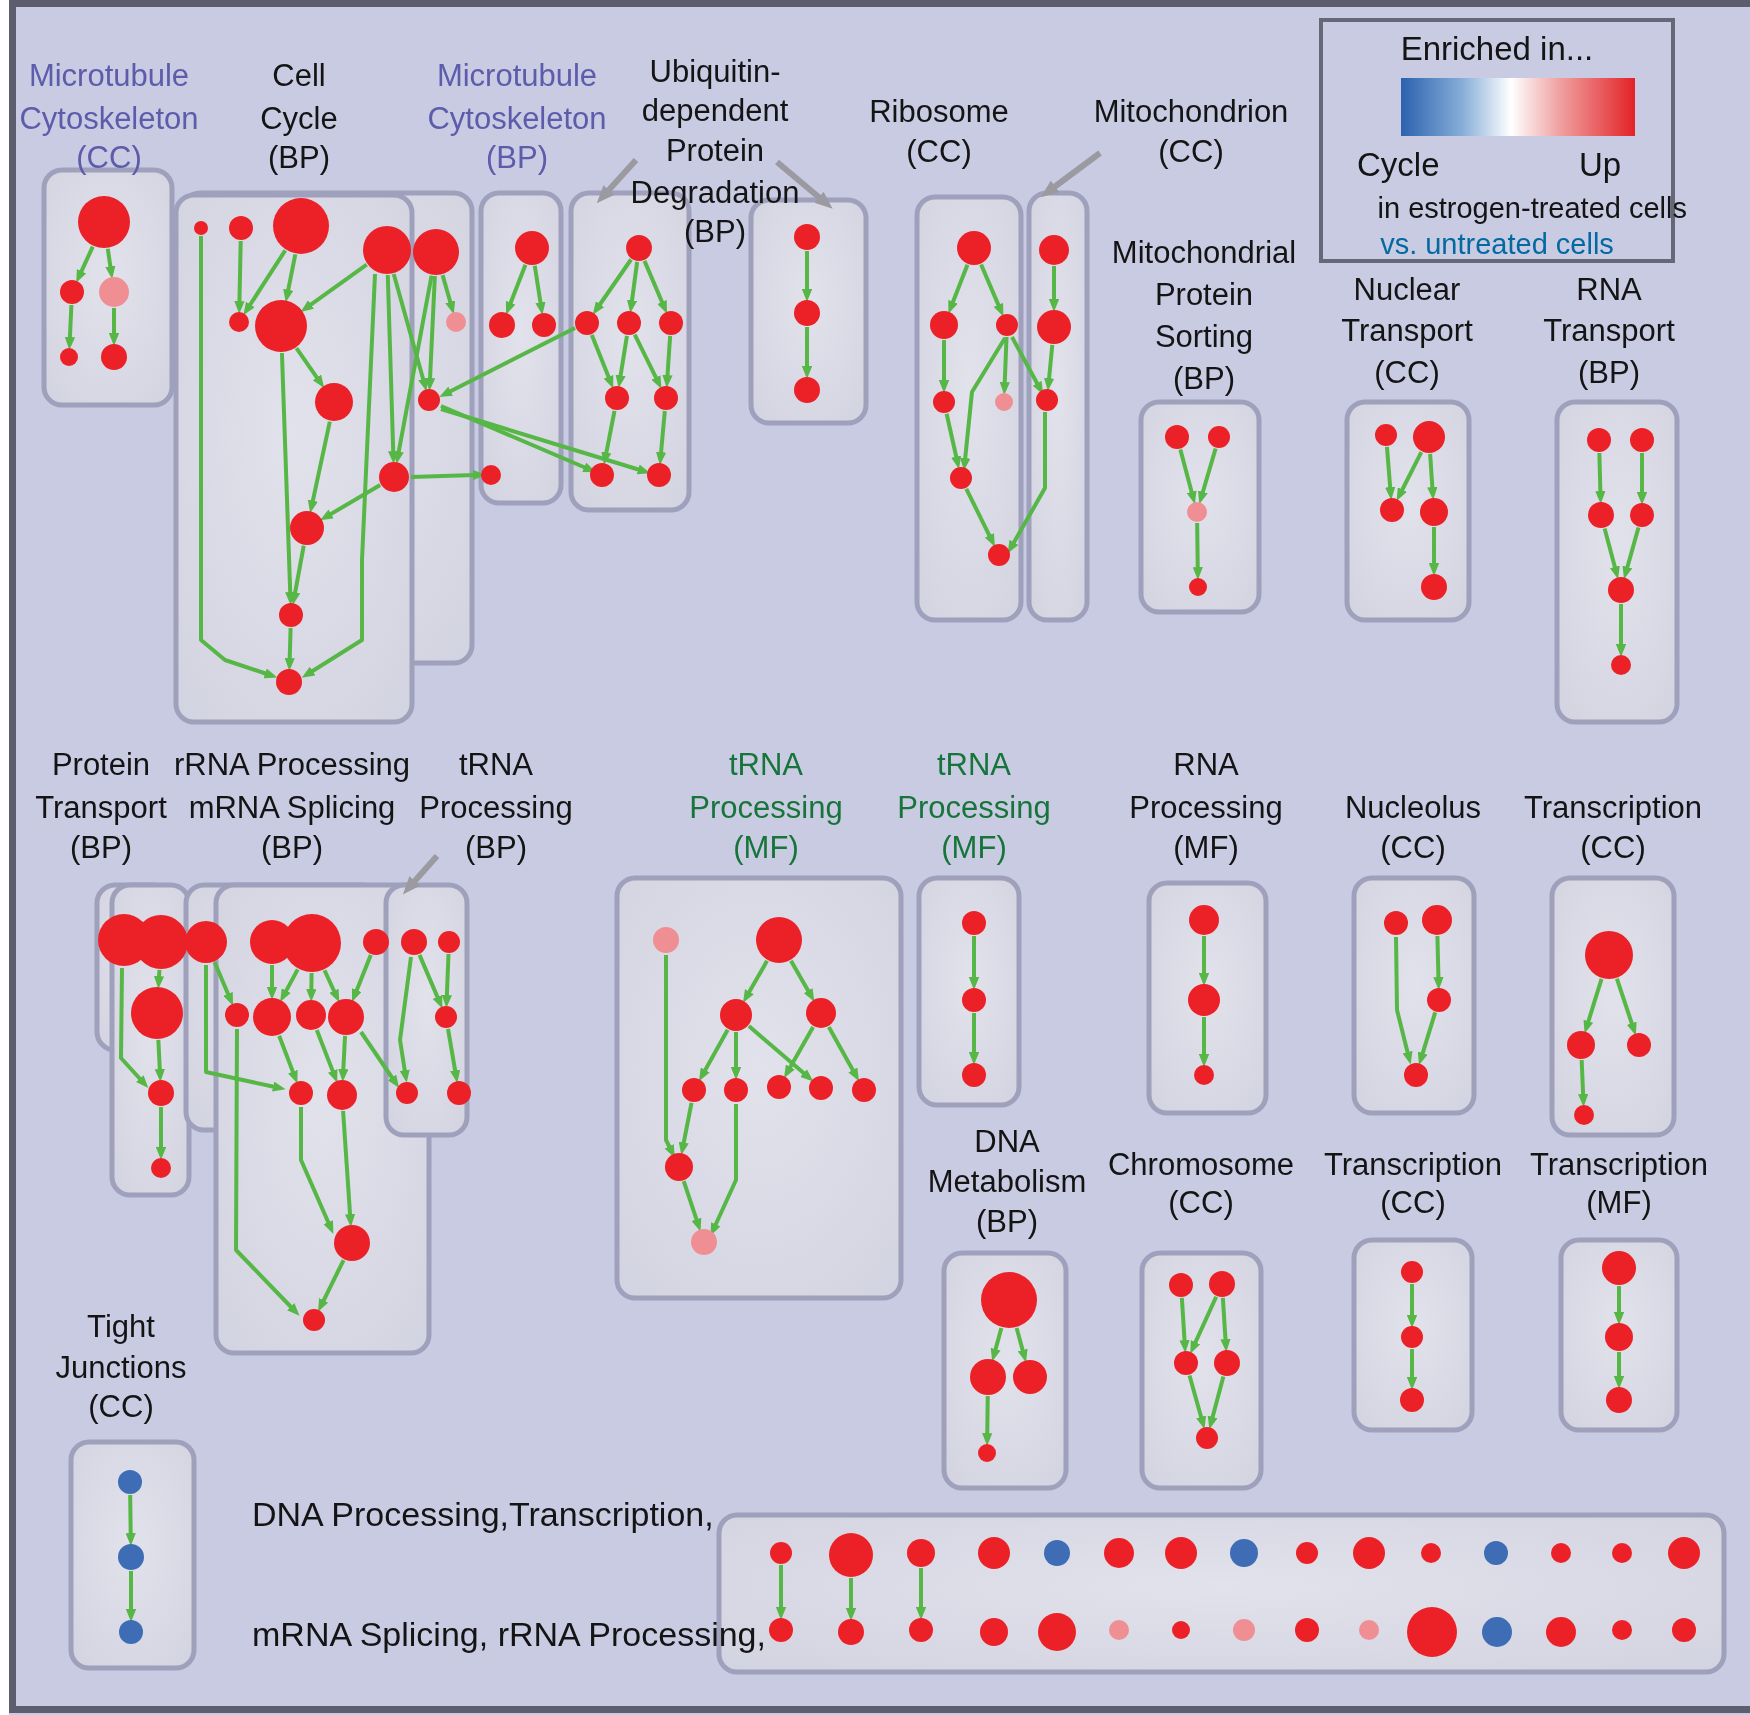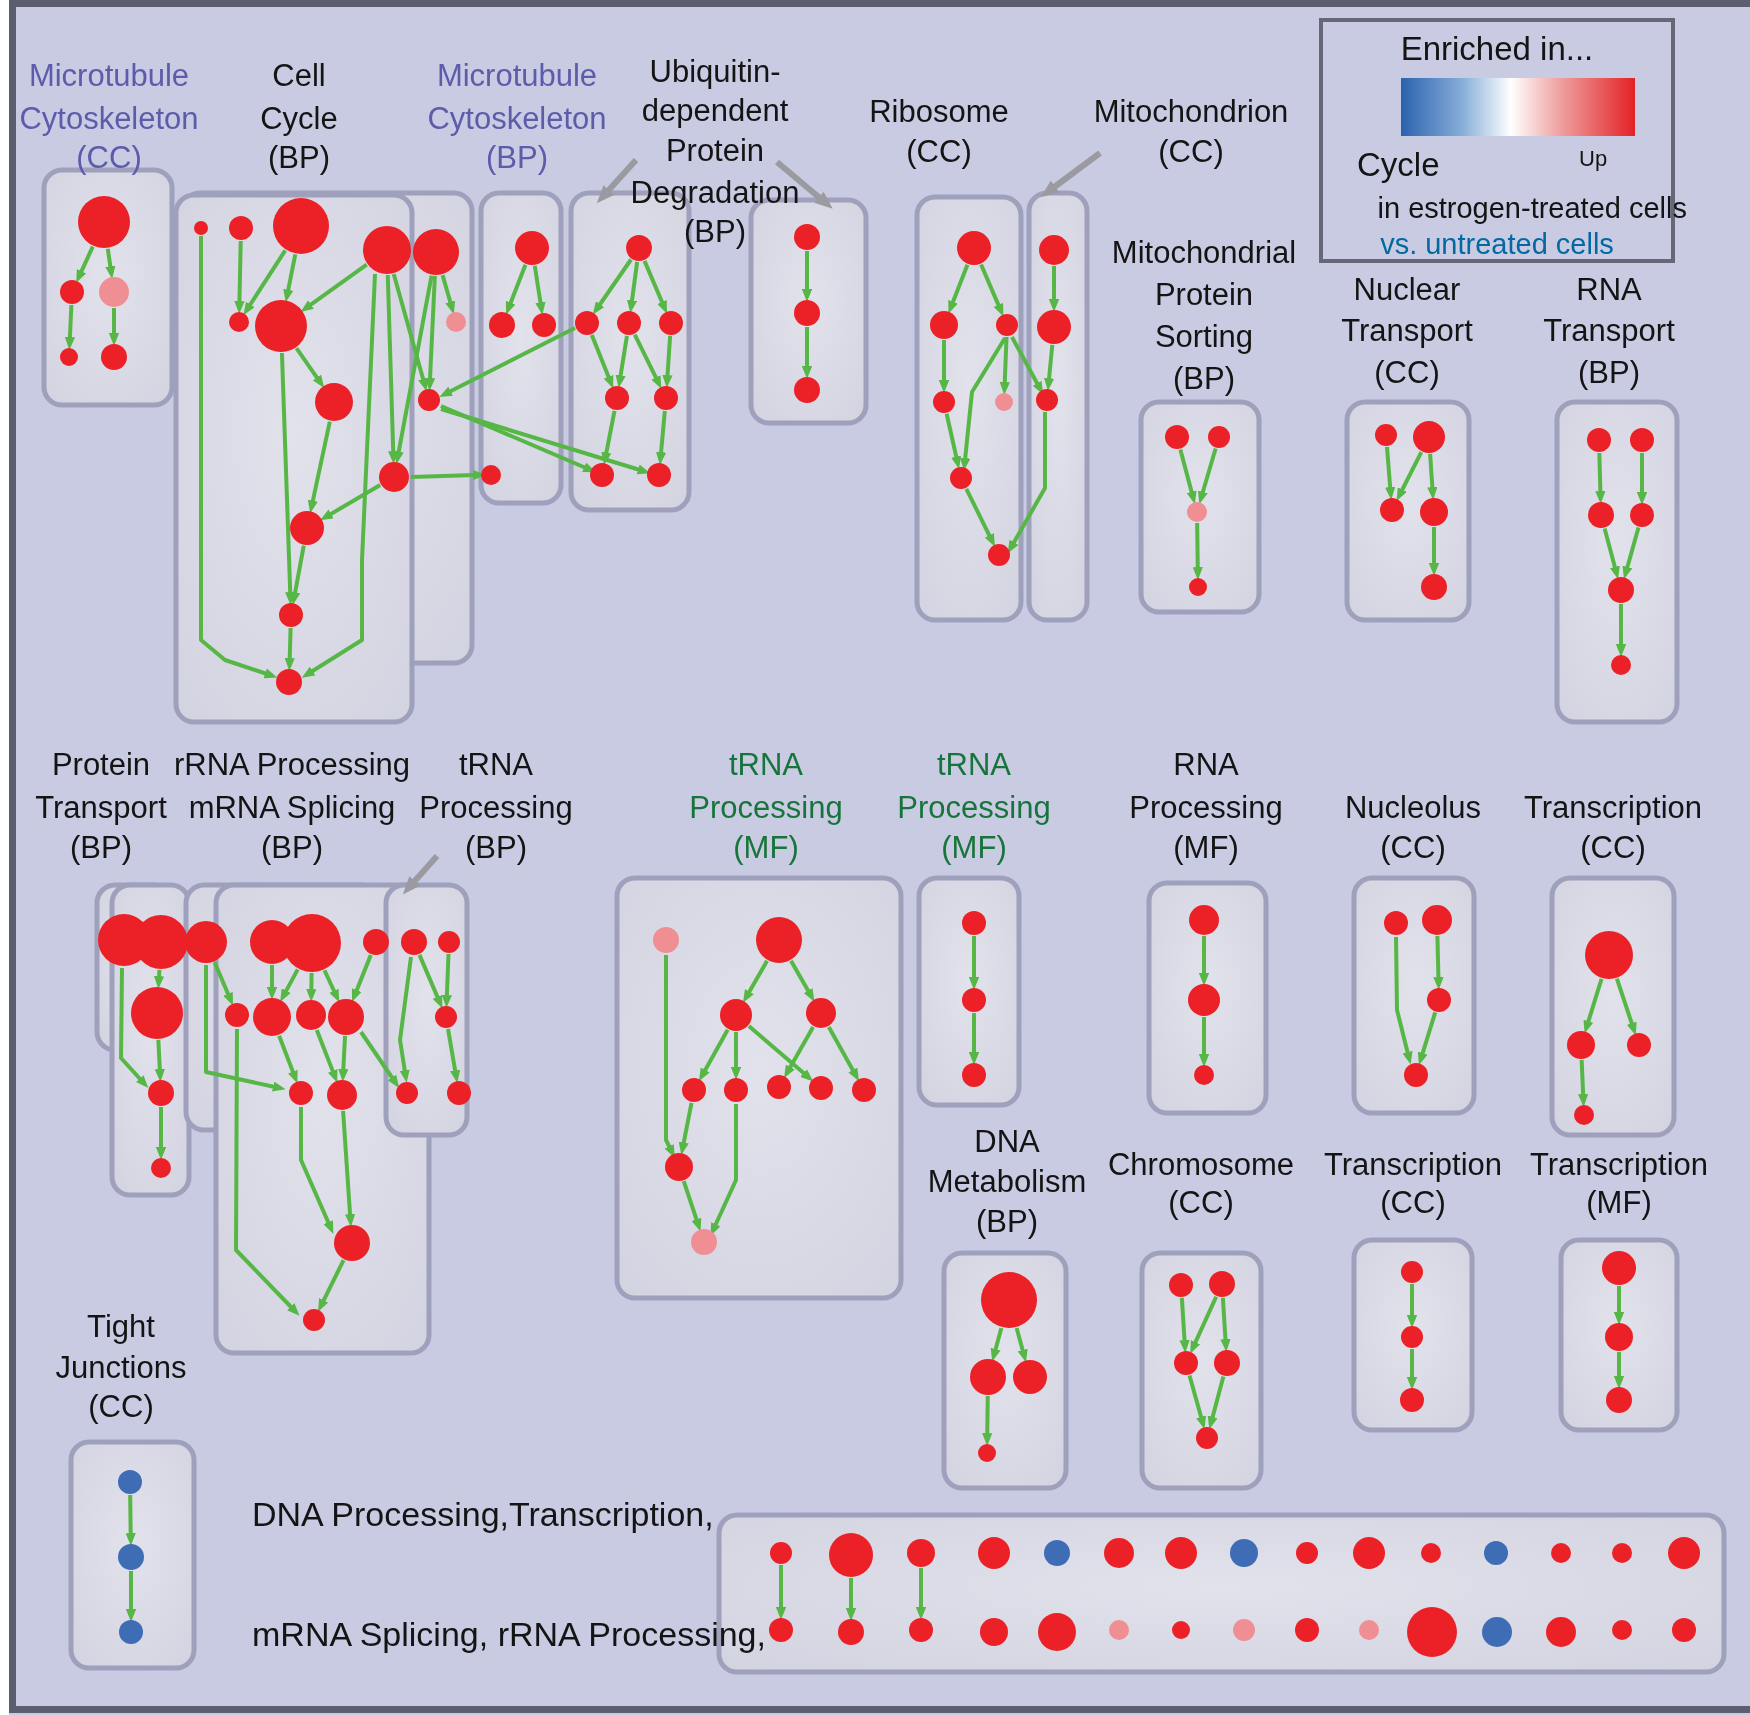--- a/index.html
+++ b/index.html
@@ -6,21 +6,21 @@
   .figure{position:relative;width:1750px;height:1715px;background:#c9cbe3;overflow:hidden;
           font-family:"Liberation Sans", sans-serif;margin-left:9px;}
   #net{position:absolute;left:0;top:0;}
   #net text{font-family:"Liberation Sans", sans-serif;font-size:31px;}
   .legend{position:absolute;left:1310px;top:18px;width:356px;height:245px;
           border:4px solid #666878;box-sizing:border-box;}
   .legend-title{position:absolute;left:0;top:8px;width:100%;text-align:center;
                 font-size:33px;color:#141414;}
   .legend-bar{position:absolute;left:78px;top:56px;width:234px;height:58px;}
   .legend-down{position:absolute;left:34px;top:124px;font-size:33px;color:#141414;}
-  .legend-up{position:absolute;left:256px;top:124px;font-size:22px;color:#141414;}
+  .legend-up{position:absolute;left:256px;top:124px;font-size:33px;color:#141414;}
   .legend-sub1{position:absolute;left:0;top:170px;width:100%;text-align:right;
                font-size:29px;color:#141414;padding-left:16px;}
   .legend-sub2{position:absolute;left:0;top:206px;width:100%;text-align:center;
                font-size:29px;color:#0369a1;}
   .textblock{position:absolute;left:243px;top:1414px;font-size:34px;line-height:40px;
              color:#141414;white-space:pre;}
 </style>
 </head>
 <body>
 

